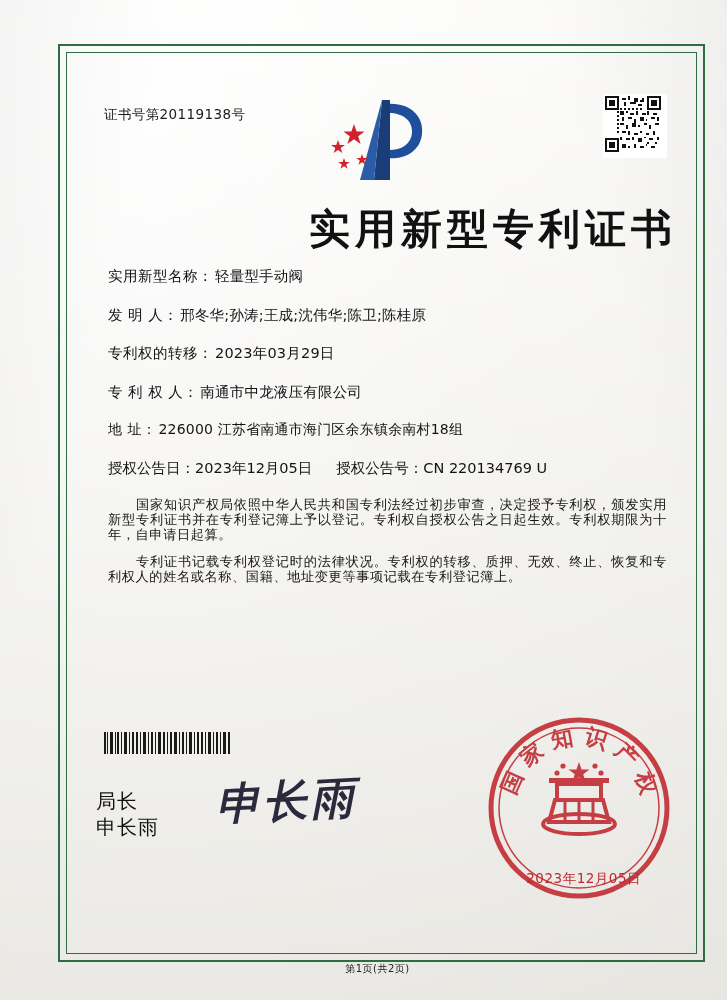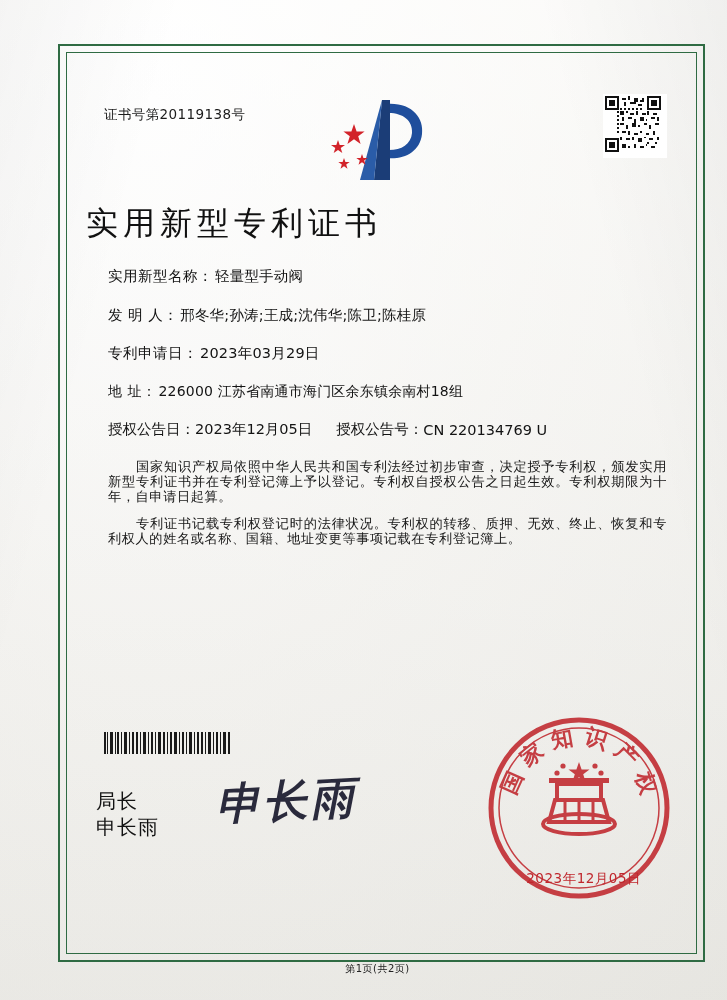--- a/index.html
+++ b/index.html
@@ -98,24 +98,24 @@
     width: 140px;
     height: 92px;
   }
 
   
   .title {
     position: absolute;
     left: 0;
     right: 0;
     top: 130px;
-    text-align: left;
+    text-align: right;
     font-family: "DejaVu Serif", serif;
-    font-weight: normal;
-    font-size: 32px;
+    font-weight: bold;
+    font-size: 41px;
     letter-spacing: 5px;
     color: #111111;
   }
 
   
   .fields {
     position: absolute;
     left: 22px;
     right: 10px;
     top: 195px;
@@ -358,24 +358,28 @@
         <span class="value">轻量型手动阀</span>
       </div>
 
       <div class="row">
         <span class="label">发  明  人：</span>
         <span class="value">邢冬华;孙涛;王成;沈伟华;陈卫;陈桂原</span>
       </div>
 
 
       <div class="row">
-        <span class="label">专利申请日：</span>
+        <span class="label">专利权的转移：</span>
         <span class="value">2023年03月29日</span>
       </div>
 
+      <div class="row">
+        <span class="label">专 利 权 人：</span>
+        <span class="value">南通市中龙液压有限公司</span>
+      </div>
 
       <div class="row small">
         <span class="label">地      址：</span>
         <span class="value">226000 江苏省南通市海门区余东镇余南村18组</span>
       </div>
 
       <div class="row-double">
         <span class="left">
           <span class="label">授权公告日：</span>
           <span class="value">2023年12月05日</span>

